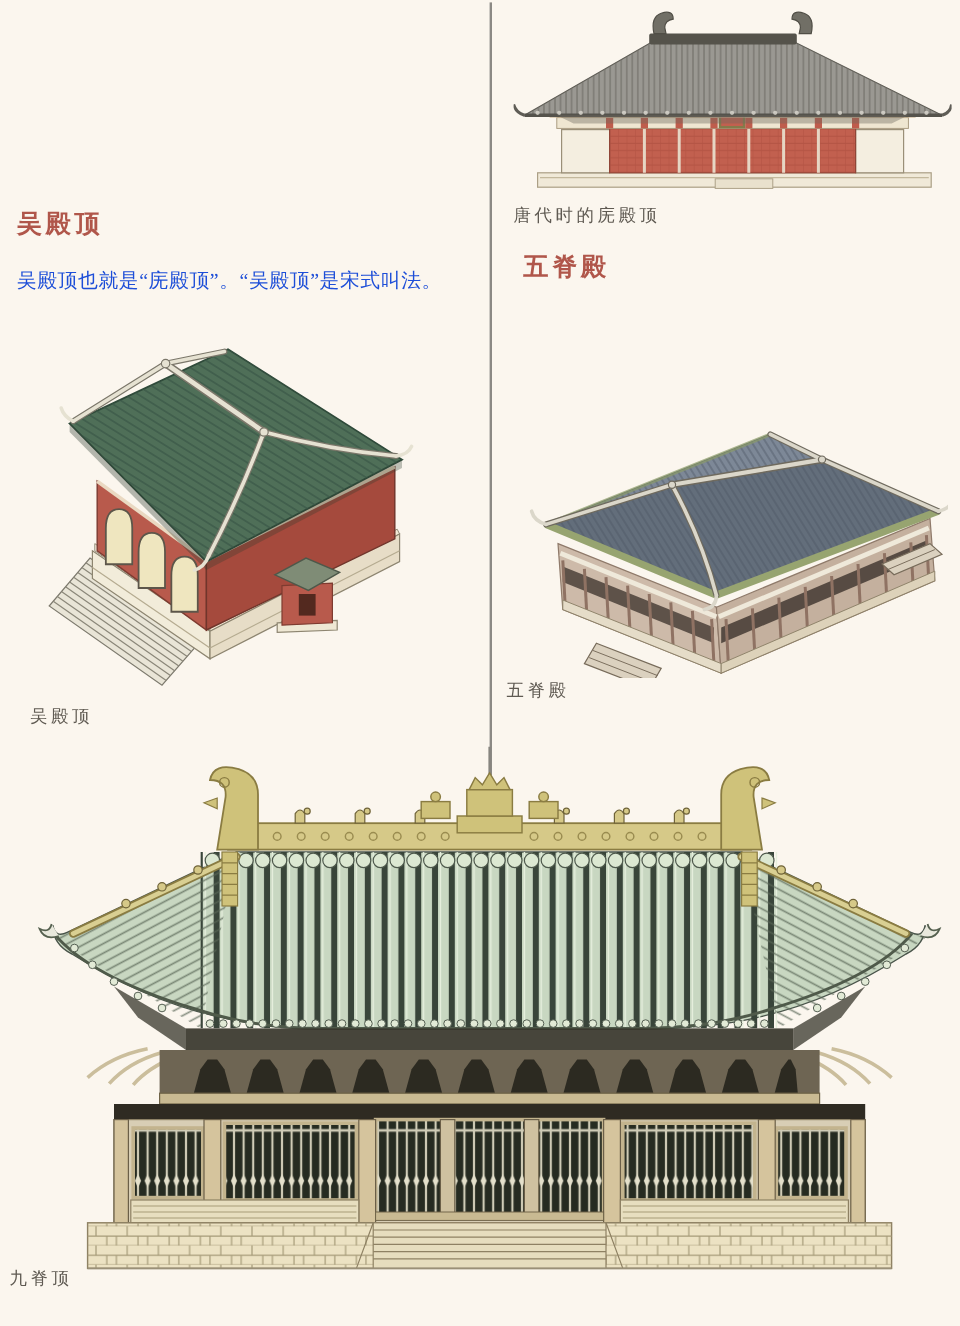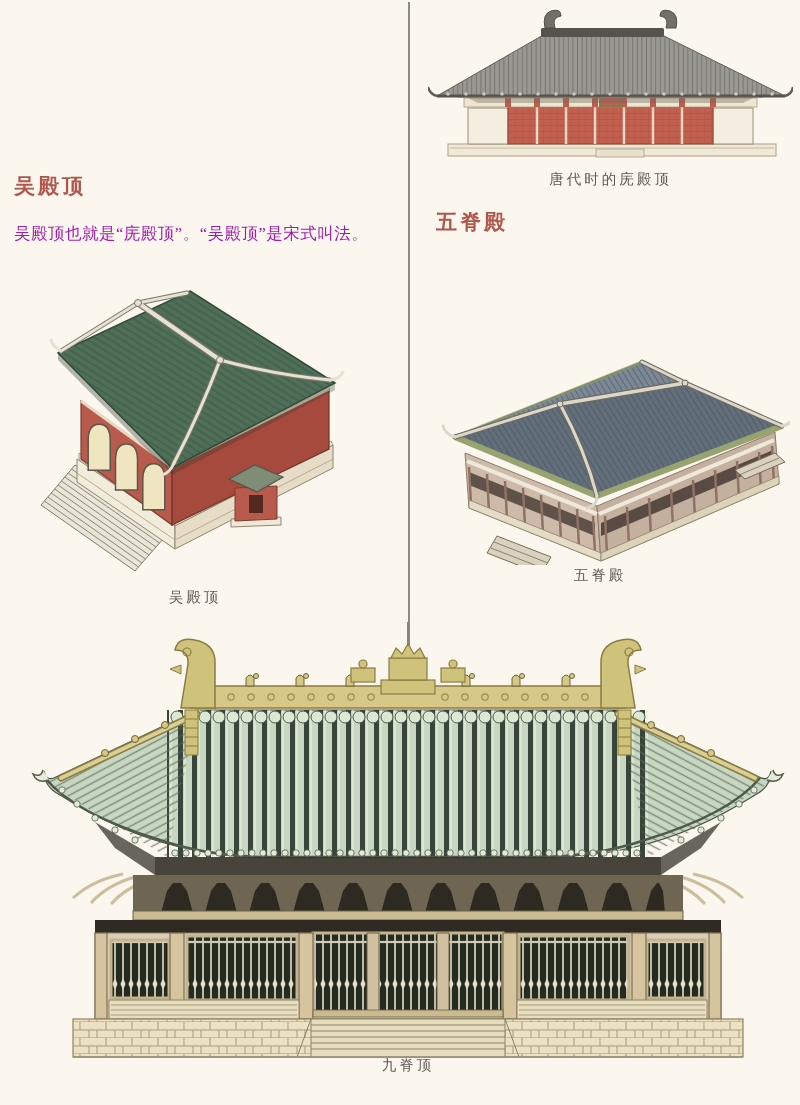--- a/index.html
+++ b/index.html
@@ -17,28 +17,28 @@
   .abs{position:absolute;}
   .heading{
     font-family:"Liberation Sans","DejaVu Sans",sans-serif;
     font-weight:bold;
     font-size:21px;
     letter-spacing:3px;
     color:#b0564a;
   }
   .bodytext{
     font-size:16.5px;
-    color:#a21caf;
+    color:#1d4ed8;
     letter-spacing:0.5px;
   }
   .caption{
     font-size:14.5px;
     color:#5f5a52;
     letter-spacing:3px;
-    text-align:center;
+    text-align:left;
   }
   .spire{
     background:#8b8984;
   }
   svg{display:block;}
 </style>
 </head>
 <body>
 
 <div class="page">

